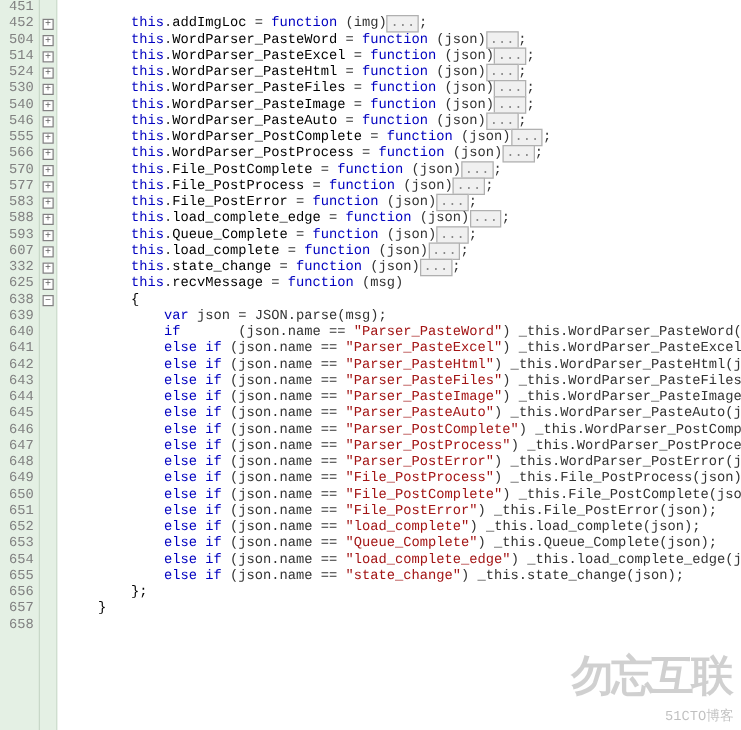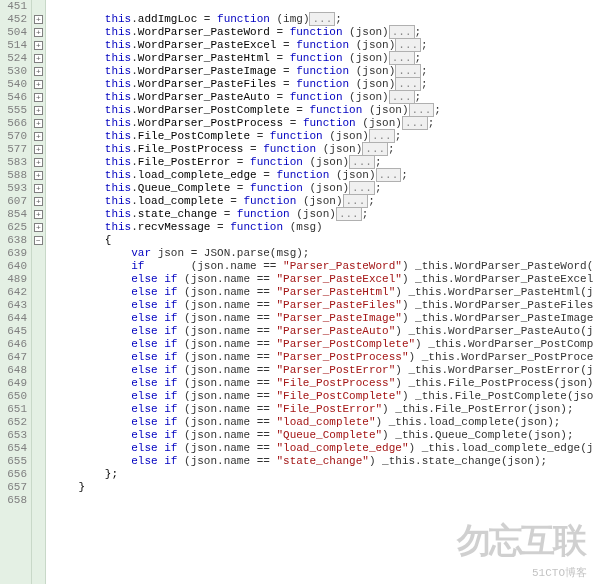--- a/index.html
+++ b/index.html
@@ -33,26 +33,26 @@
       <div class="ln">540</div>
       <div class="ln">546</div>
       <div class="ln">555</div>
       <div class="ln">566</div>
       <div class="ln">570</div>
       <div class="ln">577</div>
       <div class="ln">583</div>
       <div class="ln">588</div>
       <div class="ln">593</div>
       <div class="ln">607</div>
-      <div class="ln">854</div>
+      <div class="ln">332</div>
       <div class="ln">625</div>
       <div class="ln">638</div>
       <div class="ln">639</div>
       <div class="ln">640</div>
-      <div class="ln">489</div>
+      <div class="ln">641</div>
       <div class="ln">642</div>
       <div class="ln">643</div>
       <div class="ln">644</div>
       <div class="ln">645</div>
       <div class="ln">646</div>
       <div class="ln">647</div>
       <div class="ln">648</div>
       <div class="ln">649</div>
       <div class="ln">650</div>
       <div class="ln">651</div>
@@ -140,22 +140,22 @@
       <div class="fc"></div>
       <div class="fc"></div>
       <div class="fc"></div>
     </div>
   <div class="code" id="code">
       <div class="cl"></div>
       <div class="cl">        <span class="kw">this</span>.<span class="pname">addImgLoc</span> = <span class="kw">function</span> (img)<span class="tok-fold">...</span>;</div>
       <div class="cl">        <span class="kw">this</span>.<span class="pname">WordParser_PasteWord</span> = <span class="kw">function</span> (json)<span class="tok-fold">...</span>;</div>
       <div class="cl">        <span class="kw">this</span>.<span class="pname">WordParser_PasteExcel</span> = <span class="kw">function</span> (json)<span class="tok-fold">...</span>;</div>
       <div class="cl">        <span class="kw">this</span>.<span class="pname">WordParser_PasteHtml</span> = <span class="kw">function</span> (json)<span class="tok-fold">...</span>;</div>
+      <div class="cl">        <span class="kw">this</span>.<span class="pname">WordParser_PasteFiles</span> = <span class="kw">function</span> (json)<span class="tok-fold">...</span>;</div>
       <div class="cl">        <span class="kw">this</span>.<span class="pname">WordParser_PasteImage</span> = <span class="kw">function</span> (json)<span class="tok-fold">...</span>;</div>
-      <div class="cl">        <span class="kw">this</span>.<span class="pname">WordParser_PasteFiles</span> = <span class="kw">function</span> (json)<span class="tok-fold">...</span>;</div>
       <div class="cl">        <span class="kw">this</span>.<span class="pname">WordParser_PasteAuto</span> = <span class="kw">function</span> (json)<span class="tok-fold">...</span>;</div>
       <div class="cl">        <span class="kw">this</span>.<span class="pname">WordParser_PostComplete</span> = <span class="kw">function</span> (json)<span class="tok-fold">...</span>;</div>
       <div class="cl">        <span class="kw">this</span>.<span class="pname">WordParser_PostProcess</span> = <span class="kw">function</span> (json)<span class="tok-fold">...</span>;</div>
       <div class="cl">        <span class="kw">this</span>.<span class="pname">File_PostComplete</span> = <span class="kw">function</span> (json)<span class="tok-fold">...</span>;</div>
       <div class="cl">        <span class="kw">this</span>.<span class="pname">File_PostProcess</span> = <span class="kw">function</span> (json)<span class="tok-fold">...</span>;</div>
       <div class="cl">        <span class="kw">this</span>.<span class="pname">File_PostError</span> = <span class="kw">function</span> (json)<span class="tok-fold">...</span>;</div>
       <div class="cl">        <span class="kw">this</span>.<span class="pname">load_complete_edge</span> = <span class="kw">function</span> (json)<span class="tok-fold">...</span>;</div>
       <div class="cl">        <span class="kw">this</span>.<span class="pname">Queue_Complete</span> = <span class="kw">function</span> (json)<span class="tok-fold">...</span>;</div>
       <div class="cl">        <span class="kw">this</span>.<span class="pname">load_complete</span> = <span class="kw">function</span> (json)<span class="tok-fold">...</span>;</div>
       <div class="cl">        <span class="kw">this</span>.<span class="pname">state_change</span> = <span class="kw">function</span> (json)<span class="tok-fold">...</span>;</div>

